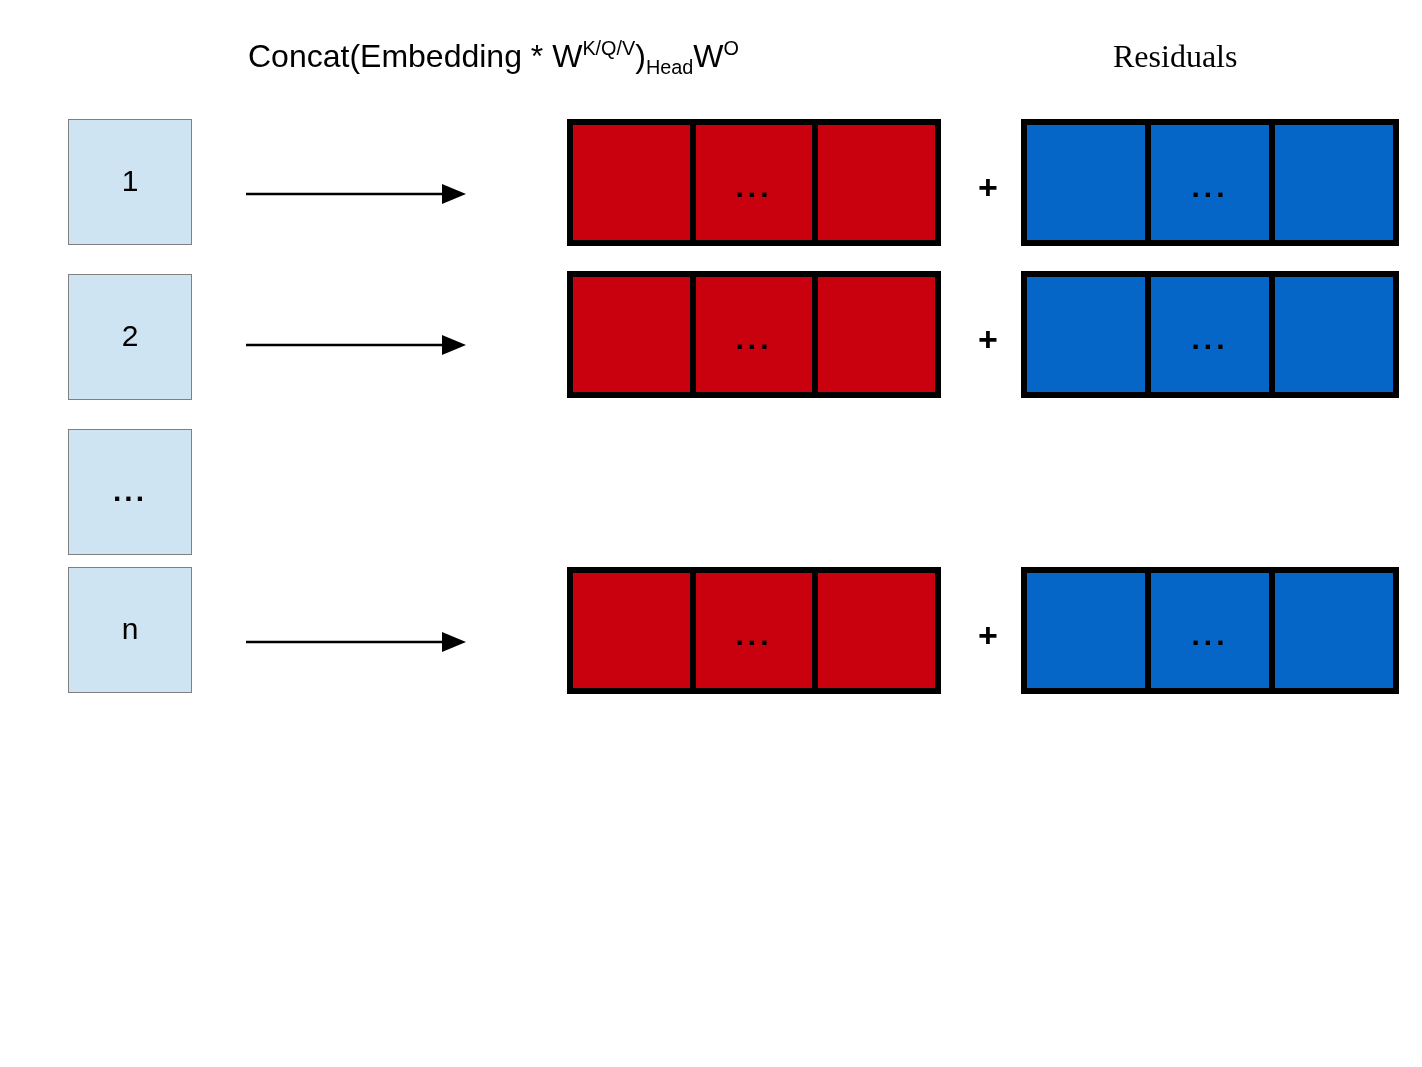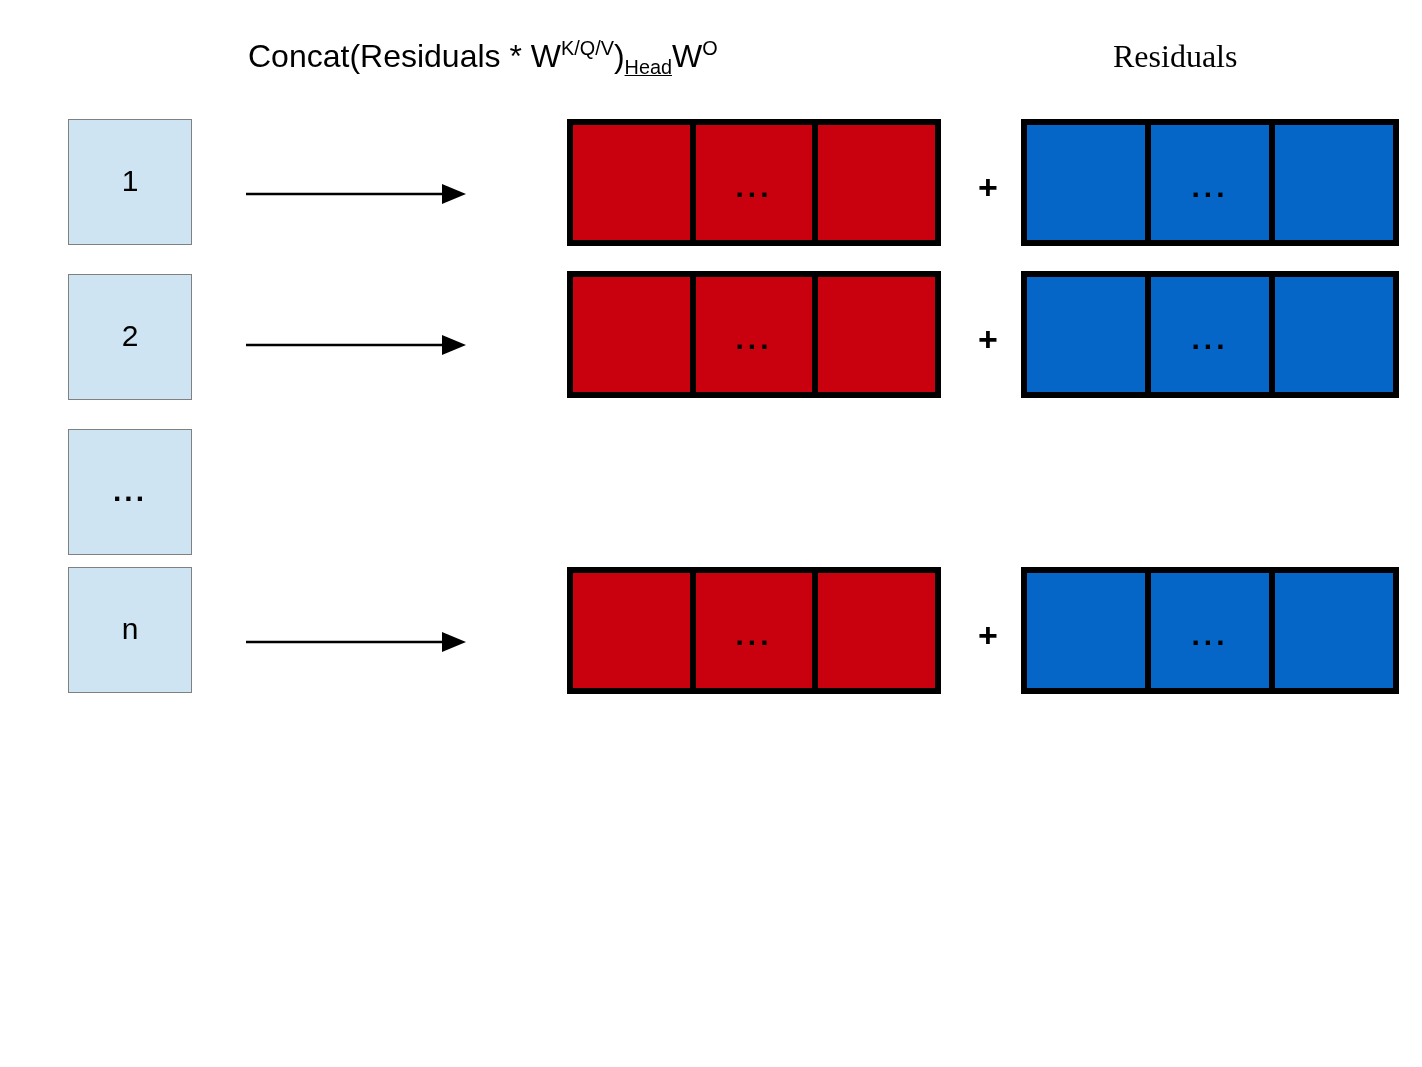--- a/index.html
+++ b/index.html
@@ -43,21 +43,20 @@
   }
   .heading sup {
     font-size: 0.62em;
     vertical-align: super;
     line-height: 0;
   }
   .heading sub {
     font-size: 0.62em;
     vertical-align: sub;
     line-height: 0;
-    text-decoration: underline;
   }
 
   
   .token-box {
     position: absolute;
     left: 68px;
     width: 124px;
     height: 126px;
     background: #cfe4f3;
     border: 1px solid #808080;
@@ -150,21 +149,21 @@
   }
   #plus-1 { top: 170px; }
   #plus-2 { top: 322px; }
   #plus-3 { top: 618px; }
 </style>
 </head>
 <body>
 
 <div class="canvas">
 
-  <div class="heading" id="heading-concat"><span>Concat(Residuals * W</span><sup>K/Q/V</sup><span>)</span><sub>Head</sub><span>W</span><sup>O</sup></div>
+  <div class="heading" id="heading-concat"><span>Concat(Embedding * W</span><sup>K/Q/V</sup><span>)</span><sub>Head</sub><span>W</span><sup>O</sup></div>
 
   <div class="heading" id="heading-residuals">Residuals</div>
 
   <div class="token-box" id="token-box-1">
     <span class="token-label">1</span>
   </div>
 
   <div class="token-box" id="token-box-2">
     <span class="token-label">2</span>
   </div>

